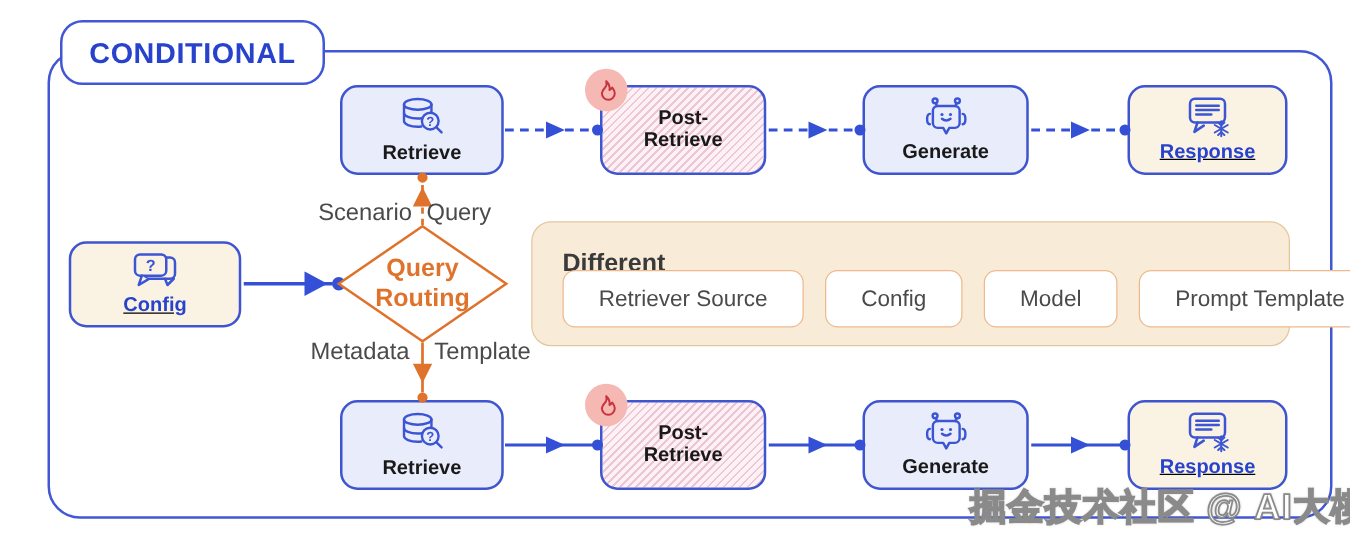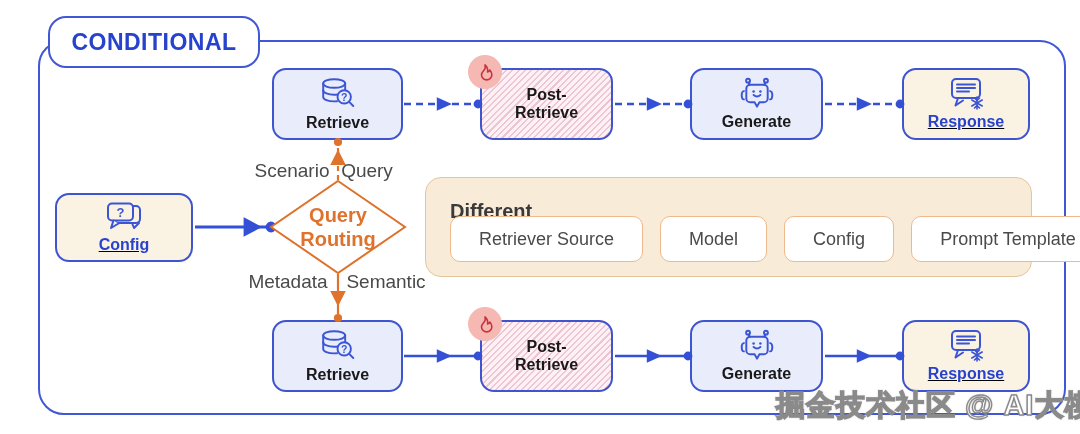--- a/index.html
+++ b/index.html
@@ -56,22 +56,22 @@
   <div class="frame"></div>
 
   <div class="pill">
     <span>CONDITIONAL</span>
   </div>
 
   <div class="panel">
     <div class="panel-title">Different</div>
     <div class="chips">
       <div class="chip">Retriever Source</div>
+      <div class="chip">Config</div>
       <div class="chip">Model</div>
-      <div class="chip">Config</div>
       <div class="chip">Prompt Template</div>
     </div>
   </div>
 
   <svg class="connectors" viewBox="0 0 1080 434">
 
     <g stroke="#3350d6" stroke-width="2.4" fill="#3350d6">
       <line x1="404" y1="104" x2="476" y2="104" stroke-dasharray="7 5"></line>
       <polygon points="438,99 449,104 438,109"></polygon>
         <circle cx="478" cy="104" r="3.2"></circle>
@@ -111,21 +111,21 @@
     </g>
 
     <polygon points="338,181 405,227 338,273 271,227" fill="#ffffff" stroke="#df722b" stroke-width="2"></polygon>
   </svg>
 
   <div class="routing-label">Query Routing</div>
 
   <div class="edge-label" style="left:292px; top:171px;">Scenario</div>
   <div class="edge-label" style="left:367px; top:171px;">Query</div>
   <div class="edge-label" style="left:288px; top:282px;">Metadata</div>
-  <div class="edge-label" style="left:386px; top:282px;">Semantic</div>
+  <div class="edge-label" style="left:386px; top:282px;">Template</div>
 
   <div class="node fill-beige" style="left:55px; top:193px; width:138px; height:69px;">
     <svg class="icon" width="46" height="34" viewBox="0 0 46 34" fill="none" stroke="#3b55d4" stroke-width="2" stroke-linecap="round" stroke-linejoin="round">
       <rect x="14" y="5" width="25" height="17" rx="4"></rect>
       <path d="M31 22 l2 5 l5 -5"></path>
       <rect x="7" y="2.5" width="25" height="17" rx="4" fill="#faf2e3"></rect>
       <path d="M12.5 19.5 L10 27 L17.5 22.5" fill="#faf2e3"></path>
       <text x="19.5" y="16" font-size="13" font-weight="bold" fill="#3b55d4" stroke="none" text-anchor="middle" font-family="Liberation Sans, sans-serif">?</text>
     </svg>
     <div class="lbl blue">Config</div>

